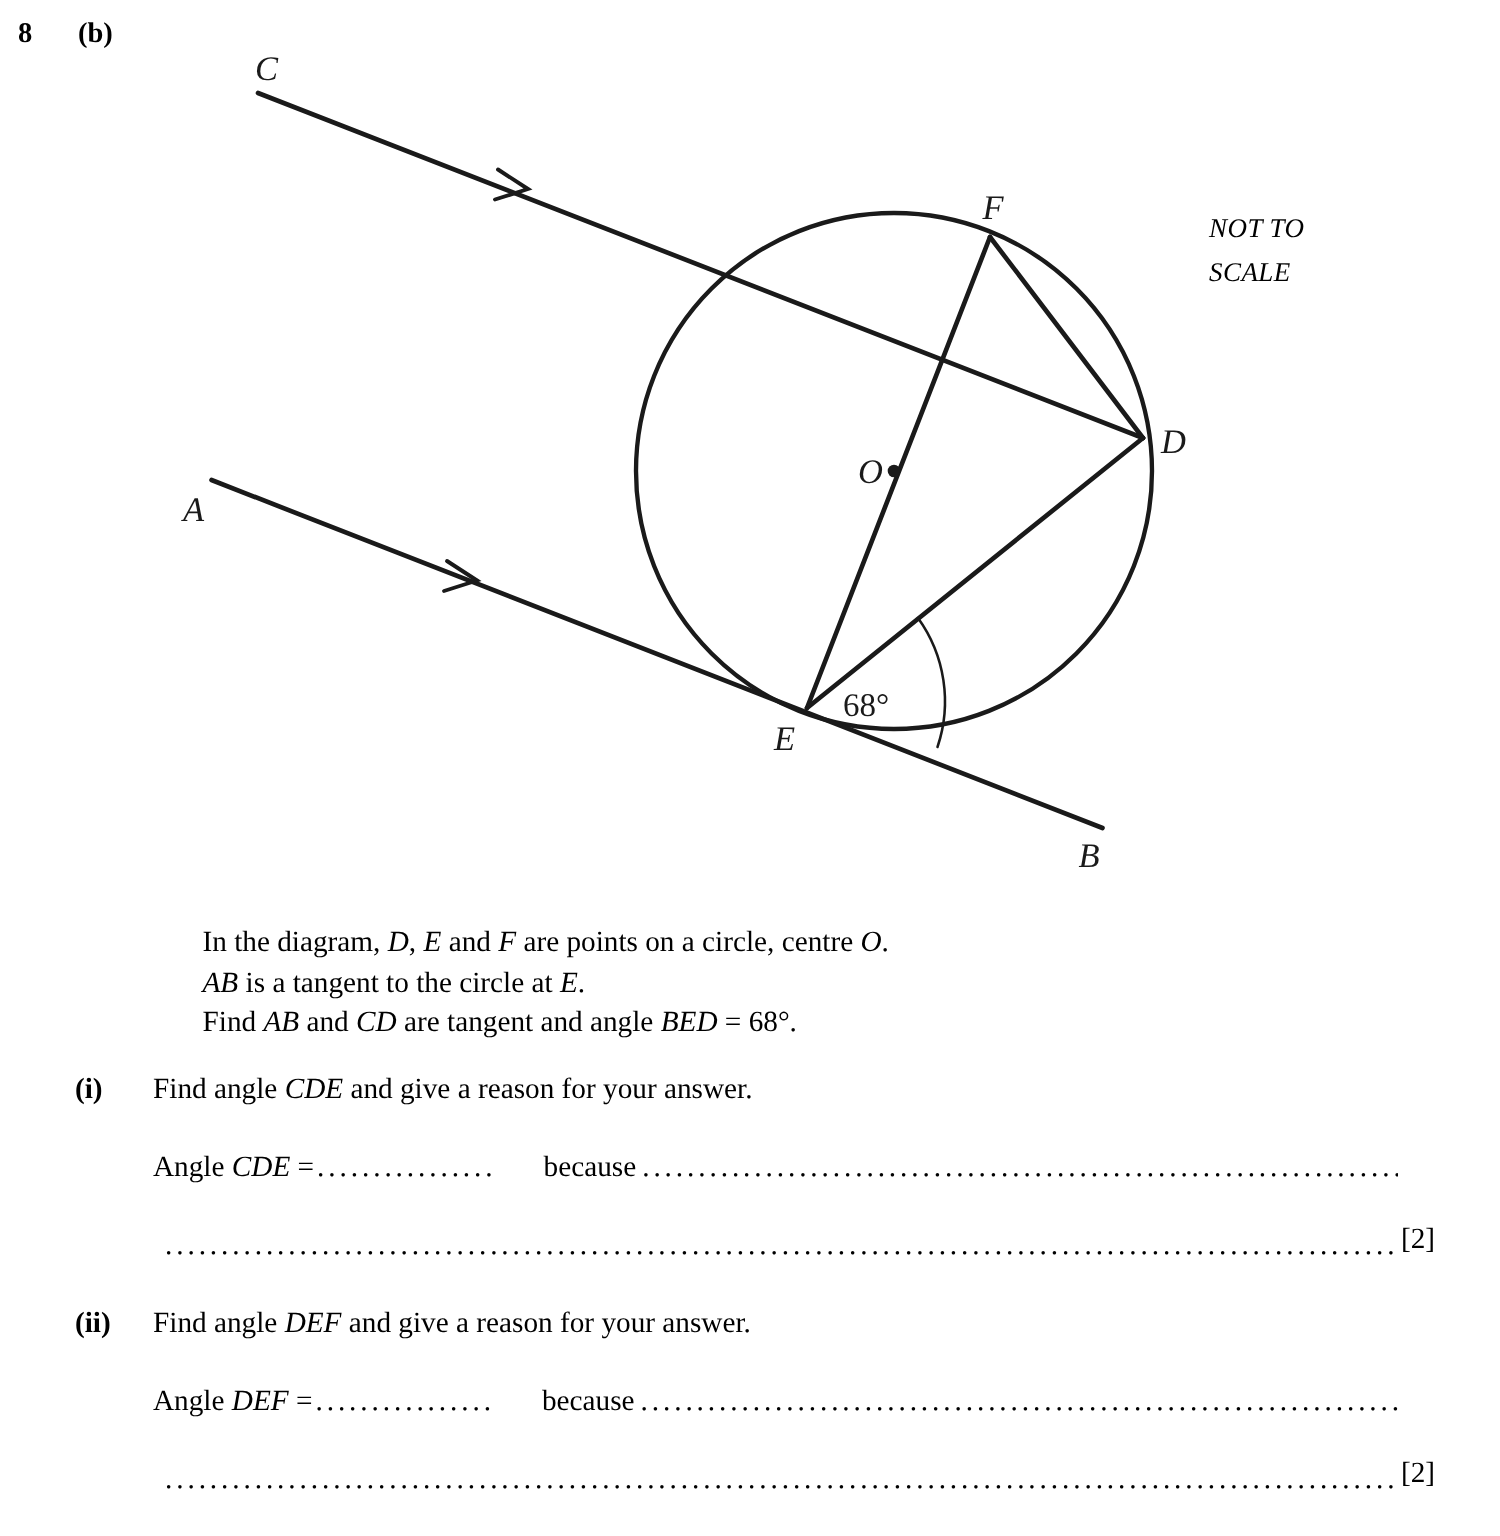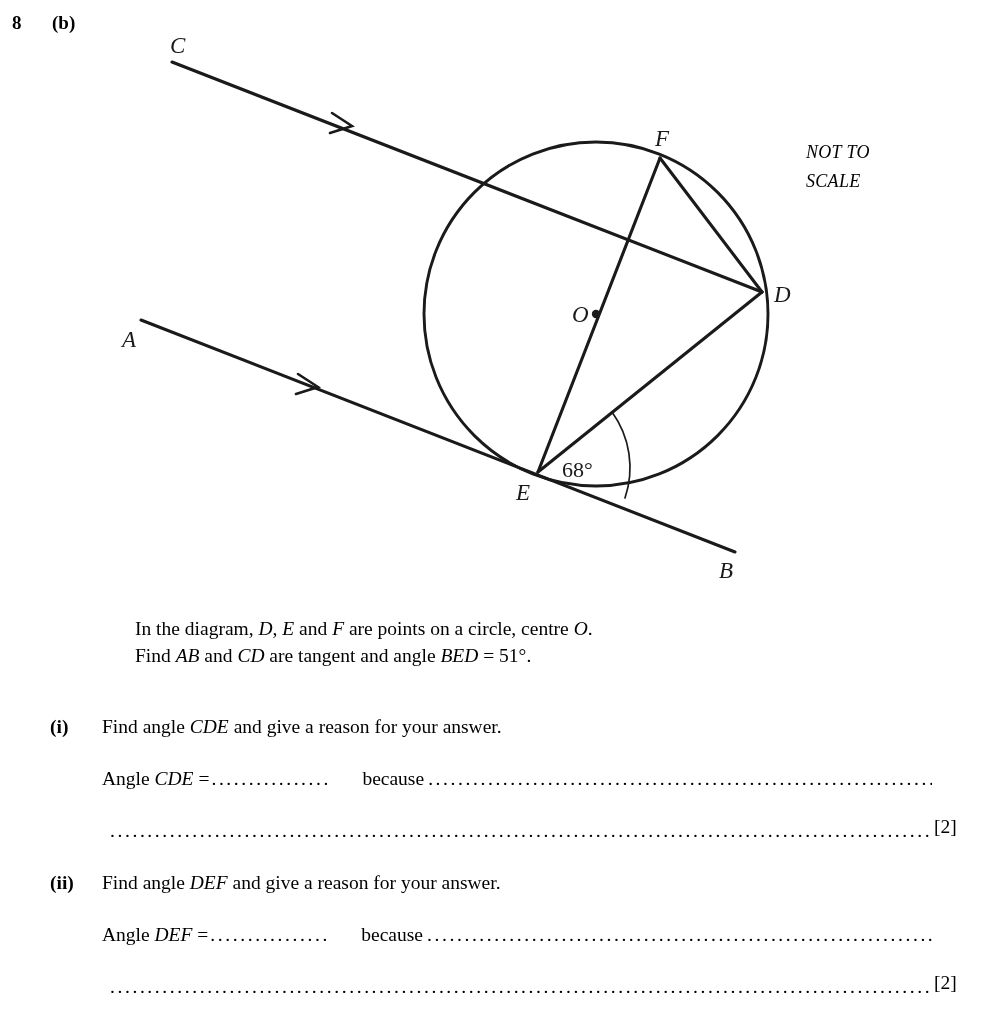--- a/index.html
+++ b/index.html
@@ -189,21 +189,22 @@
     </svg>
   </div>
 
   <div class="nts">
     <div>NOT TO</div>
     <div>SCALE</div>
   </div>
 
   <div class="statement">
     <div class="ln"><span>In the diagram, </span><i class="v">D</i><span>, </span><i class="v">E</i><span> and </span><i class="v">F</i><span> are points on a circle, centre </span><i class="v">O</i><span>.</span></div>
-    <div class="ln"><span>Find </span><i class="v">AB</i><span> and </span><i class="v">CD</i><span> are tangent and angle </span><i class="v">BED</i><span> = 51°.</span></div>
+    <div class="ln"><i class="v">AB</i><span> is a tangent to the circle at </span><i class="v">E</i><span>.</span></div>
+    <div class="ln"><span>Find </span><i class="v">AB</i><span> and </span><i class="v">CD</i><span> are tangent and angle </span><i class="v">BED</i><span> = 68°.</span></div>
   </div>
 
   <div class="part part-i">
     <div class="part-label">(i)</div>
     <div class="part-prompt"><span>Find angle </span><i class="v">CDE</i><span> and give a reason for your answer.</span></div>
 
     <div class="answer-row">
       <span class="lead"><span>Angle </span><i class="v">CDE</i><span> =</span></span>
       <span class="dots-short">..................................</span>
       <span class="because">because</span>

